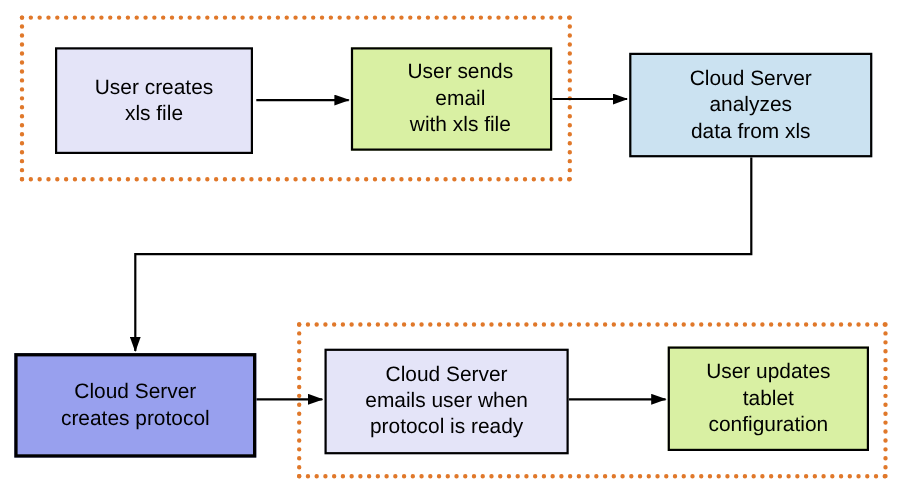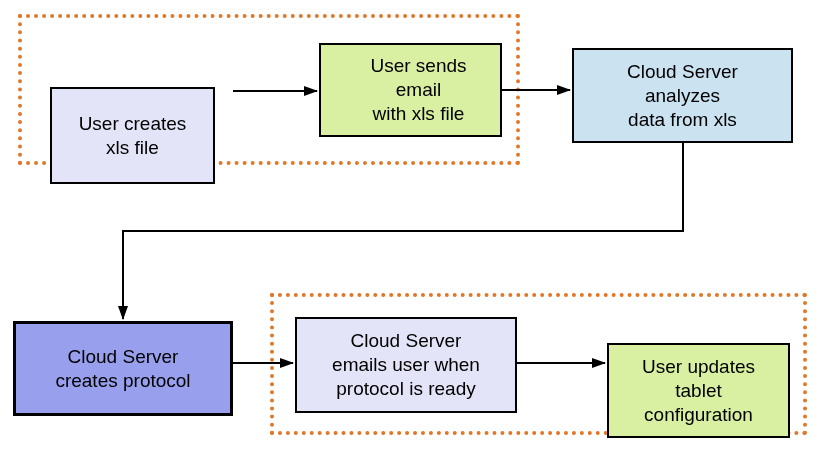--- a/index.html
+++ b/index.html
@@ -25,26 +25,26 @@
     align-items: center;
     justify-content: center;
     text-align: center;
   }
   .node .label {
     white-space: pre-line;
     font-size: 19px;
     line-height: 24px;
     color: #000000;
   }
-  .n1 { left: 50px;  top: 43px;  width: 165px; height: 97px; margin-top: 44px; }
+  .n1 { left: 50px;  top: 43px;  width: 180px; height: 97px; }
   .n2 { left: 319px; top: 43px;  width: 183px; height: 94px; padding-left: 16px; }
   .n3 { left: 572px; top: 48px;  width: 221px; height: 95px; }
   .n4 { left: 13px;  top: 321px; width: 220px; height: 95px; border-width: 3px; }
   .n5 { left: 295px; top: 317px; width: 222px; height: 96px; }
-  .n6 { left: 607px; top: 315px; width: 183px; height: 95px; margin-top: 28px; }
+  .n6 { left: 607px; top: 315px; width: 183px; height: 95px; }
   svg.arrows {
     position: absolute; left: 0; top: 0;
     width: 828px; height: 456px;
     pointer-events: none;
   }
   svg.arrows .edge {
     fill: none;
     stroke-width: 2px;
   }
 </style>

